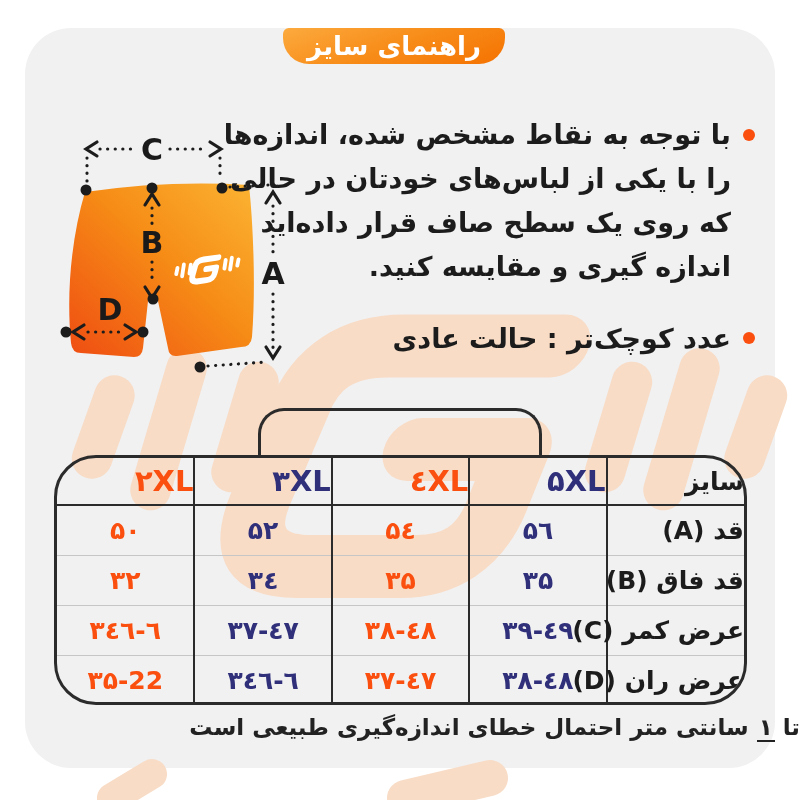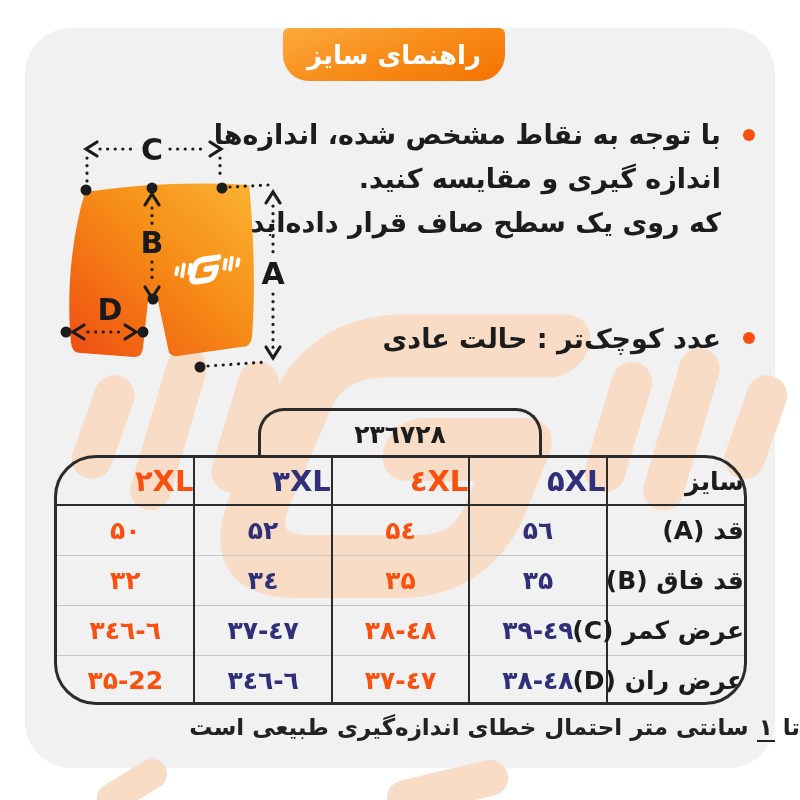--- a/index.html
+++ b/index.html
@@ -6,28 +6,28 @@
   body{
     width:800px;height:800px;position:relative;overflow:hidden;background:#ffffff;
     font-family:"DejaVu Sans","Liberation Sans",sans-serif;
   }
   .card{
     position:absolute;left:25px;top:28px;width:750px;height:740px;
     background:#f1f1f2;border-radius:46px;z-index:0;
   }
   .watermark{position:absolute;left:0;top:0;width:800px;height:800px;z-index:1;pointer-events:none;}
   .title-badge{
-    position:absolute;left:283px;top:28px;width:222px;height:53px;z-index:3;
+    position:absolute;left:283px;top:28px;width:222px;height:36px;z-index:3;
     background:linear-gradient(160deg,#fcaa3e 0%,#f88f1c 45%,#f57200 100%);
     border-radius:6px 6px 26px 26px;
     display:flex;align-items:center;justify-content:center;
   }
   .title-badge span{color:#ffffff;font-size:26px;font-weight:bold;direction:rtl;}
   .shorts-wrap{position:absolute;left:40px;top:118px;z-index:2;}
-  .bullet{position:absolute;right:45px;z-index:2;display:flex;direction:rtl;gap:22px;}
+  .bullet{position:absolute;right:45px;z-index:2;display:flex;direction:rtl;gap:12px;}
   .bullet .dot{flex:0 0 auto;width:12px;height:12px;border-radius:50%;background:#fa4f0f;margin-top:16px;}
   .bullet .lines{text-align:right;direction:rtl;color:#1c1c1c;font-weight:bold;font-size:27px;}
   .bullet .lines div{line-height:44px;white-space:nowrap;}
   .b2 .lines div{line-height:45px;}
   .code-badge{
     position:absolute;left:258px;top:408px;width:284px;height:50px;z-index:3;
     border:3px solid #2b2b2b;border-bottom:none;border-radius:26px 26px 0 0;
     display:flex;align-items:center;justify-content:center;gap:10px;direction:rtl;
     font-size:25px;font-weight:bold;color:#1c1c1c;box-sizing:border-box;
   }
@@ -141,34 +141,34 @@
     <circle cx="26" cy="214" r="5.5"></circle>
     <circle cx="103" cy="214" r="5.5"></circle>
   </g>
 </svg>
 </div>
 
 <div class="bullet b1" style="top:113px;">
   <span class="dot"></span>
   <div class="lines">
     <div>با توجه به نقاط مشخص شده، اندازه‌ها</div>
+    <div>را با یکی از لباس‌های خودتان در حالی</div>
+    <div>که روی یک سطح صاف قرار داده‌اید</div>
     <div>اندازه گیری و مقایسه کنید.</div>
-    <div>که روی یک سطح صاف قرار داده‌اید</div>
   </div>
 </div>
 
 <div class="bullet b2" style="top:316px;">
   <span class="dot"></span>
   <div class="lines">
     <div>عدد کوچک‌تر : حالت عادی</div>
   </div>
 </div>
 
 <div class="code-badge">
-  <span class="num">۲۳٦۷۲۸</span>
 </div>
 
 <div class="table-wrap">
   <table class="size">
     <tbody>
         <tr class="head">
       <td class="lbl">سایز</td>
       <td class="hd c-navy"><span class="num">۵XL</span></td>
       <td class="hd c-orange"><span class="num">٤XL</span></td>
       <td class="hd c-navy"><span class="num">۳XL</span></td>

